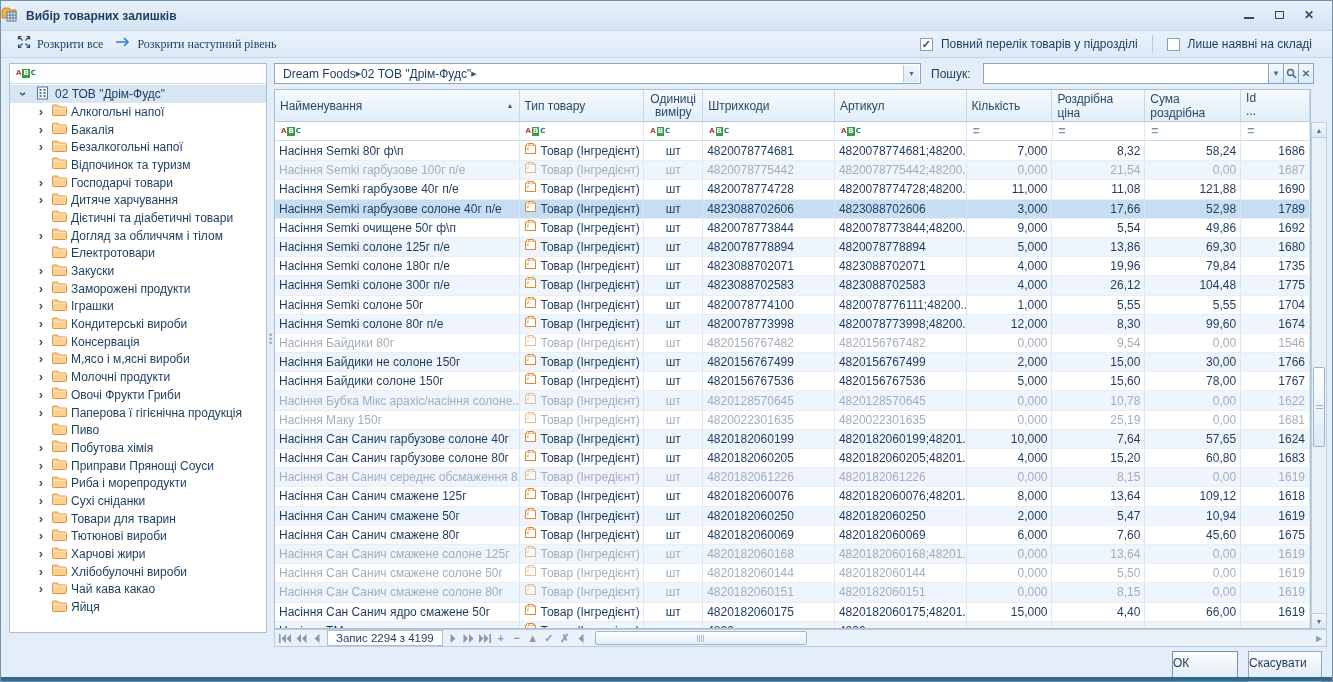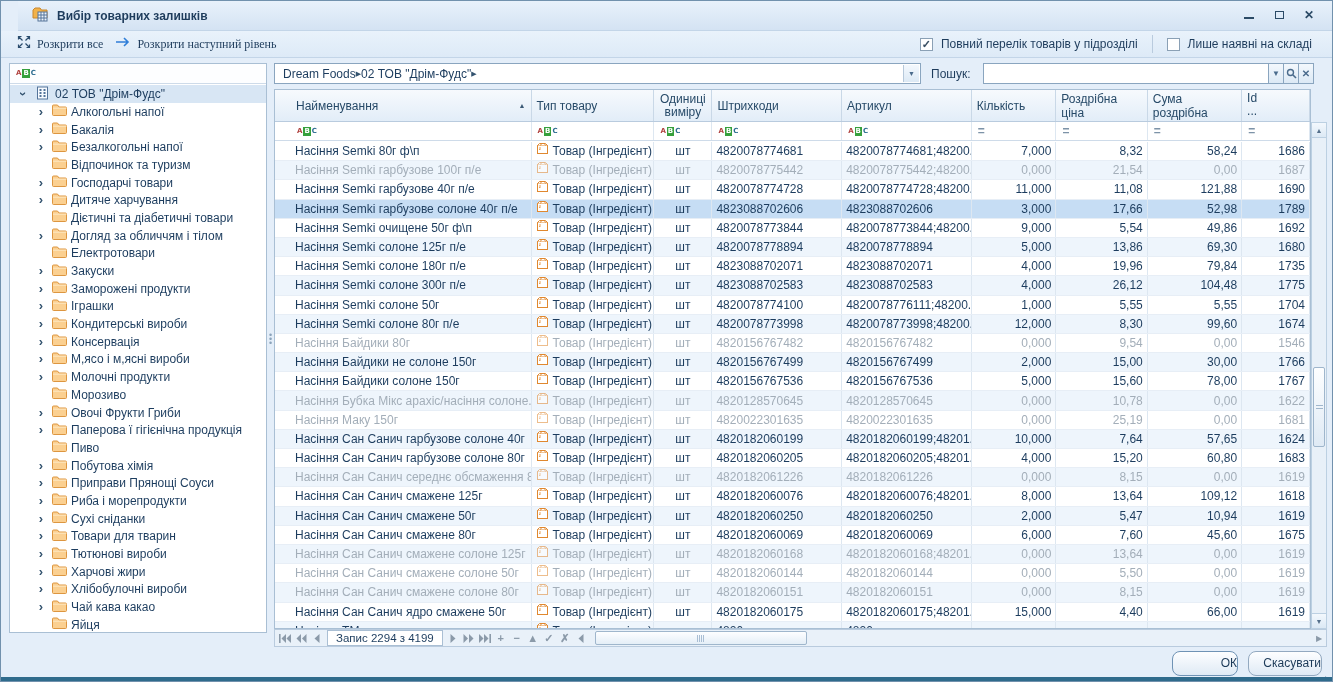--- a/index.html
+++ b/index.html
@@ -3,23 +3,23 @@
 <meta charset="utf-8">
 <style>
   * { box-sizing: border-box; margin: 0; padding: 0; }
   html,body { width:1333px; height:682px; }
   body { font-family:"Liberation Sans",sans-serif; font-size:12px; color:#1c3c5e; background:#e4eef9; position:relative; overflow:hidden; }
 
   .window { position:absolute; inset:0; border:1px solid #7191ad; background:#e4eef9; }
   .bottom-edge { position:absolute; left:0; right:0; bottom:0; height:4px; background:#2f6b8c; }
 
   
-  .titlebar { position:absolute; top:0; left:17px; right:0; height:30px;
+  .titlebar { position:absolute; top:0; left:0; right:0; height:30px;
     background:linear-gradient(#e8f1fb,#d4e3f3); border-bottom:1px solid #c3d5e8;
-    display:flex; align-items:center; padding-left:14px; }
+    display:flex; align-items:center; padding-left:0; }
   .titlebar .app-icon { margin-right:8px; }
   .title-text { font-weight:bold; color:#1e3c5c; font-size:12px; }
   .win-btns { position:absolute; right:8px; top:4px; display:flex; }
   .win-btn { width:30px; height:20px; display:flex; align-items:center; justify-content:center; color:#2b4a66; cursor:default; }
   .glyph-min { width:10px; border-bottom:2px solid #2b4a66; height:8px; }
   .glyph-restore { width:9px; height:8px; border:1.5px solid #2b4a66; }
   .glyph-close { font-size:12px; font-weight:bold; }
 
   
   .toolbar { position:absolute; top:30px; left:0; right:0; height:27px;
@@ -66,21 +66,21 @@
   .ghead { display:flex; height:32px; background:linear-gradient(#f7fafd,#e2edf8); border-bottom:1px solid #b9cbde; color:#274a68; }
   .ghead .hc { border-right:1px solid #c9d8e7; padding:2px 5px; display:flex; align-items:center; overflow:hidden; }
   .hc.two-line { flex-direction:column; justify-content:center; text-align:center; line-height:13px; }
   .hc.idcol { flex-direction:column; align-items:flex-start; justify-content:flex-start; line-height:13px; }
   .sort-up { font-size:7px; color:#3c5a76; margin-left:auto; }
   .gfilter { display:flex; height:19px; background:#fff; border-bottom:1px solid #cedbe9; }
   .gfilter .fc { border-right:1px solid #dde7f1; display:flex; align-items:center; padding-left:6px; }
   .eq { color:#7d93a8; font-weight:bold; }
   .gbody { position:absolute; top:52px; bottom:0; left:0; width:1035px; overflow:hidden; }
 
-  .c-name {width:245px;margin-left:16px;} .c-type {width:125px;} .c-unit {width:59px;} .c-article {width:132px;}
+  .c-name {width:245px;} .c-type {width:125px;} .c-unit {width:59px;} .c-article {width:132px;}
   .c-barcode {width:132px;} .c-qty {width:86px;} .c-price {width:93px;} .c-sum {width:96px;} .c-id {width:69px;}
 
   .trow { display:flex; height:19.2px; background:#fff; border-bottom:1px solid #e7eef6; }
   .trow:nth-child(even) { background:#eef5fc; }
   .trow.selected { background:#c6ddf4; }
   .trow .c { border-right:1px solid #dde7f1; padding:0 4px; line-height:18px; white-space:nowrap; overflow:hidden; display:flex; align-items:center; }
   .c.num { justify-content:flex-end; }
   .trow.dimmed { color:#a3aeb9; }
   .trow.dimmed .pkg { opacity:.55; }
   .pkg { margin-right:4px; flex:0 0 auto; }
@@ -104,21 +104,21 @@
   .nicon svg { display:block; }
   .rec-box { height:16px; background:#fff; border:1px solid #aabfd4; padding:0 8px; line-height:14px; font-size:11.5px; color:#1c3c5e; margin:0 2px; white-space:nowrap; }
   .nicon.txt { font-size:11px; font-weight:bold; }
   .htrack { flex:1; height:14px; position:relative; margin-right:2px; }
   .hthumb { position:absolute; left:6px; top:0; width:212px; height:14px; background:linear-gradient(#fdfeff,#e4eef7); border:1px solid #9fb6cc; border-radius:2px; display:flex; align-items:center; justify-content:center; gap:1px; }
   .hthumb i { display:block; width:1px; height:7px; background:#a9bed4; }
   .hbtn-right { width:14px; text-align:center; font-size:8px; color:#8b9aa9; }
 
   
   .footer { position:absolute; left:0; right:0; top:646px; height:32px; background:#e4eef9; }
-  .btn { position:absolute; top:4px; height:25px; background:linear-gradient(#fdfeff,#dfeaf5); border:1px solid #93a9c0; border-radius:8px; color:#1c3a58; font-size:12px; text-align:right; line-height:23px; }
+  .btn { position:absolute; top:4px; height:31px; background:linear-gradient(#fdfeff,#dfeaf5); border:1px solid #93a9c0; border-radius:0; color:#1c3a58; font-size:12px; text-align:left; line-height:23px; }
   .btn-ok { left:1171px; width:66px; border-color:#6f93b5; }
   .btn-cancel { left:1247px; width:74px; }
   .resize-grip { position:absolute; right:4px; top:28px; color:#8ba3ba; font-size:8px; letter-spacing:1px; }
 
   svg { flex:0 0 auto; }
 </style>
 </head>
 <body>
 
 <div class="window">
@@ -375,30 +375,20 @@
     <span class="chev">›</span>
     <span>
       <svg width="15" height="12" viewBox="0 0 15 12">
               <path d="M0.5 2 a1 1 0 0 1 1 -1 h4 l1.5 2 h6.5 a1 1 0 0 1 1 1 v6.5 a1 1 0 0 1 -1 1 h-12 a1 1 0 0 1 -1 -1 z" fill="#fbd091" stroke="#dd9640"></path>
               <path d="M1 4.2 h13.5" stroke="#fde8c4" fill="none"></path>
             </svg>
     </span>
     <span class="tlabel">Молочні продукти</span>
   </div>
 
-  <div class="tree-item">
-    <span class="chev" style="visibility: hidden;">›</span>
-    <span>
-      <svg width="15" height="12" viewBox="0 0 15 12">
-              <path d="M0.5 2 a1 1 0 0 1 1 -1 h4 l1.5 2 h6.5 a1 1 0 0 1 1 1 v6.5 a1 1 0 0 1 -1 1 h-12 a1 1 0 0 1 -1 -1 z" fill="#fbd091" stroke="#dd9640"></path>
-              <path d="M1 4.2 h13.5" stroke="#fde8c4" fill="none"></path>
-            </svg>
-    </span>
-    <span class="tlabel">Морозиво</span>
-  </div>
 
   <div class="tree-item">
     <span class="chev">›</span>
     <span>
       <svg width="15" height="12" viewBox="0 0 15 12">
               <path d="M0.5 2 a1 1 0 0 1 1 -1 h4 l1.5 2 h6.5 a1 1 0 0 1 1 1 v6.5 a1 1 0 0 1 -1 1 h-12 a1 1 0 0 1 -1 -1 z" fill="#fbd091" stroke="#dd9640"></path>
               <path d="M1 4.2 h13.5" stroke="#fde8c4" fill="none"></path>
             </svg>
     </span>
     <span class="tlabel">Овочі Фрукти Гриби</span>

